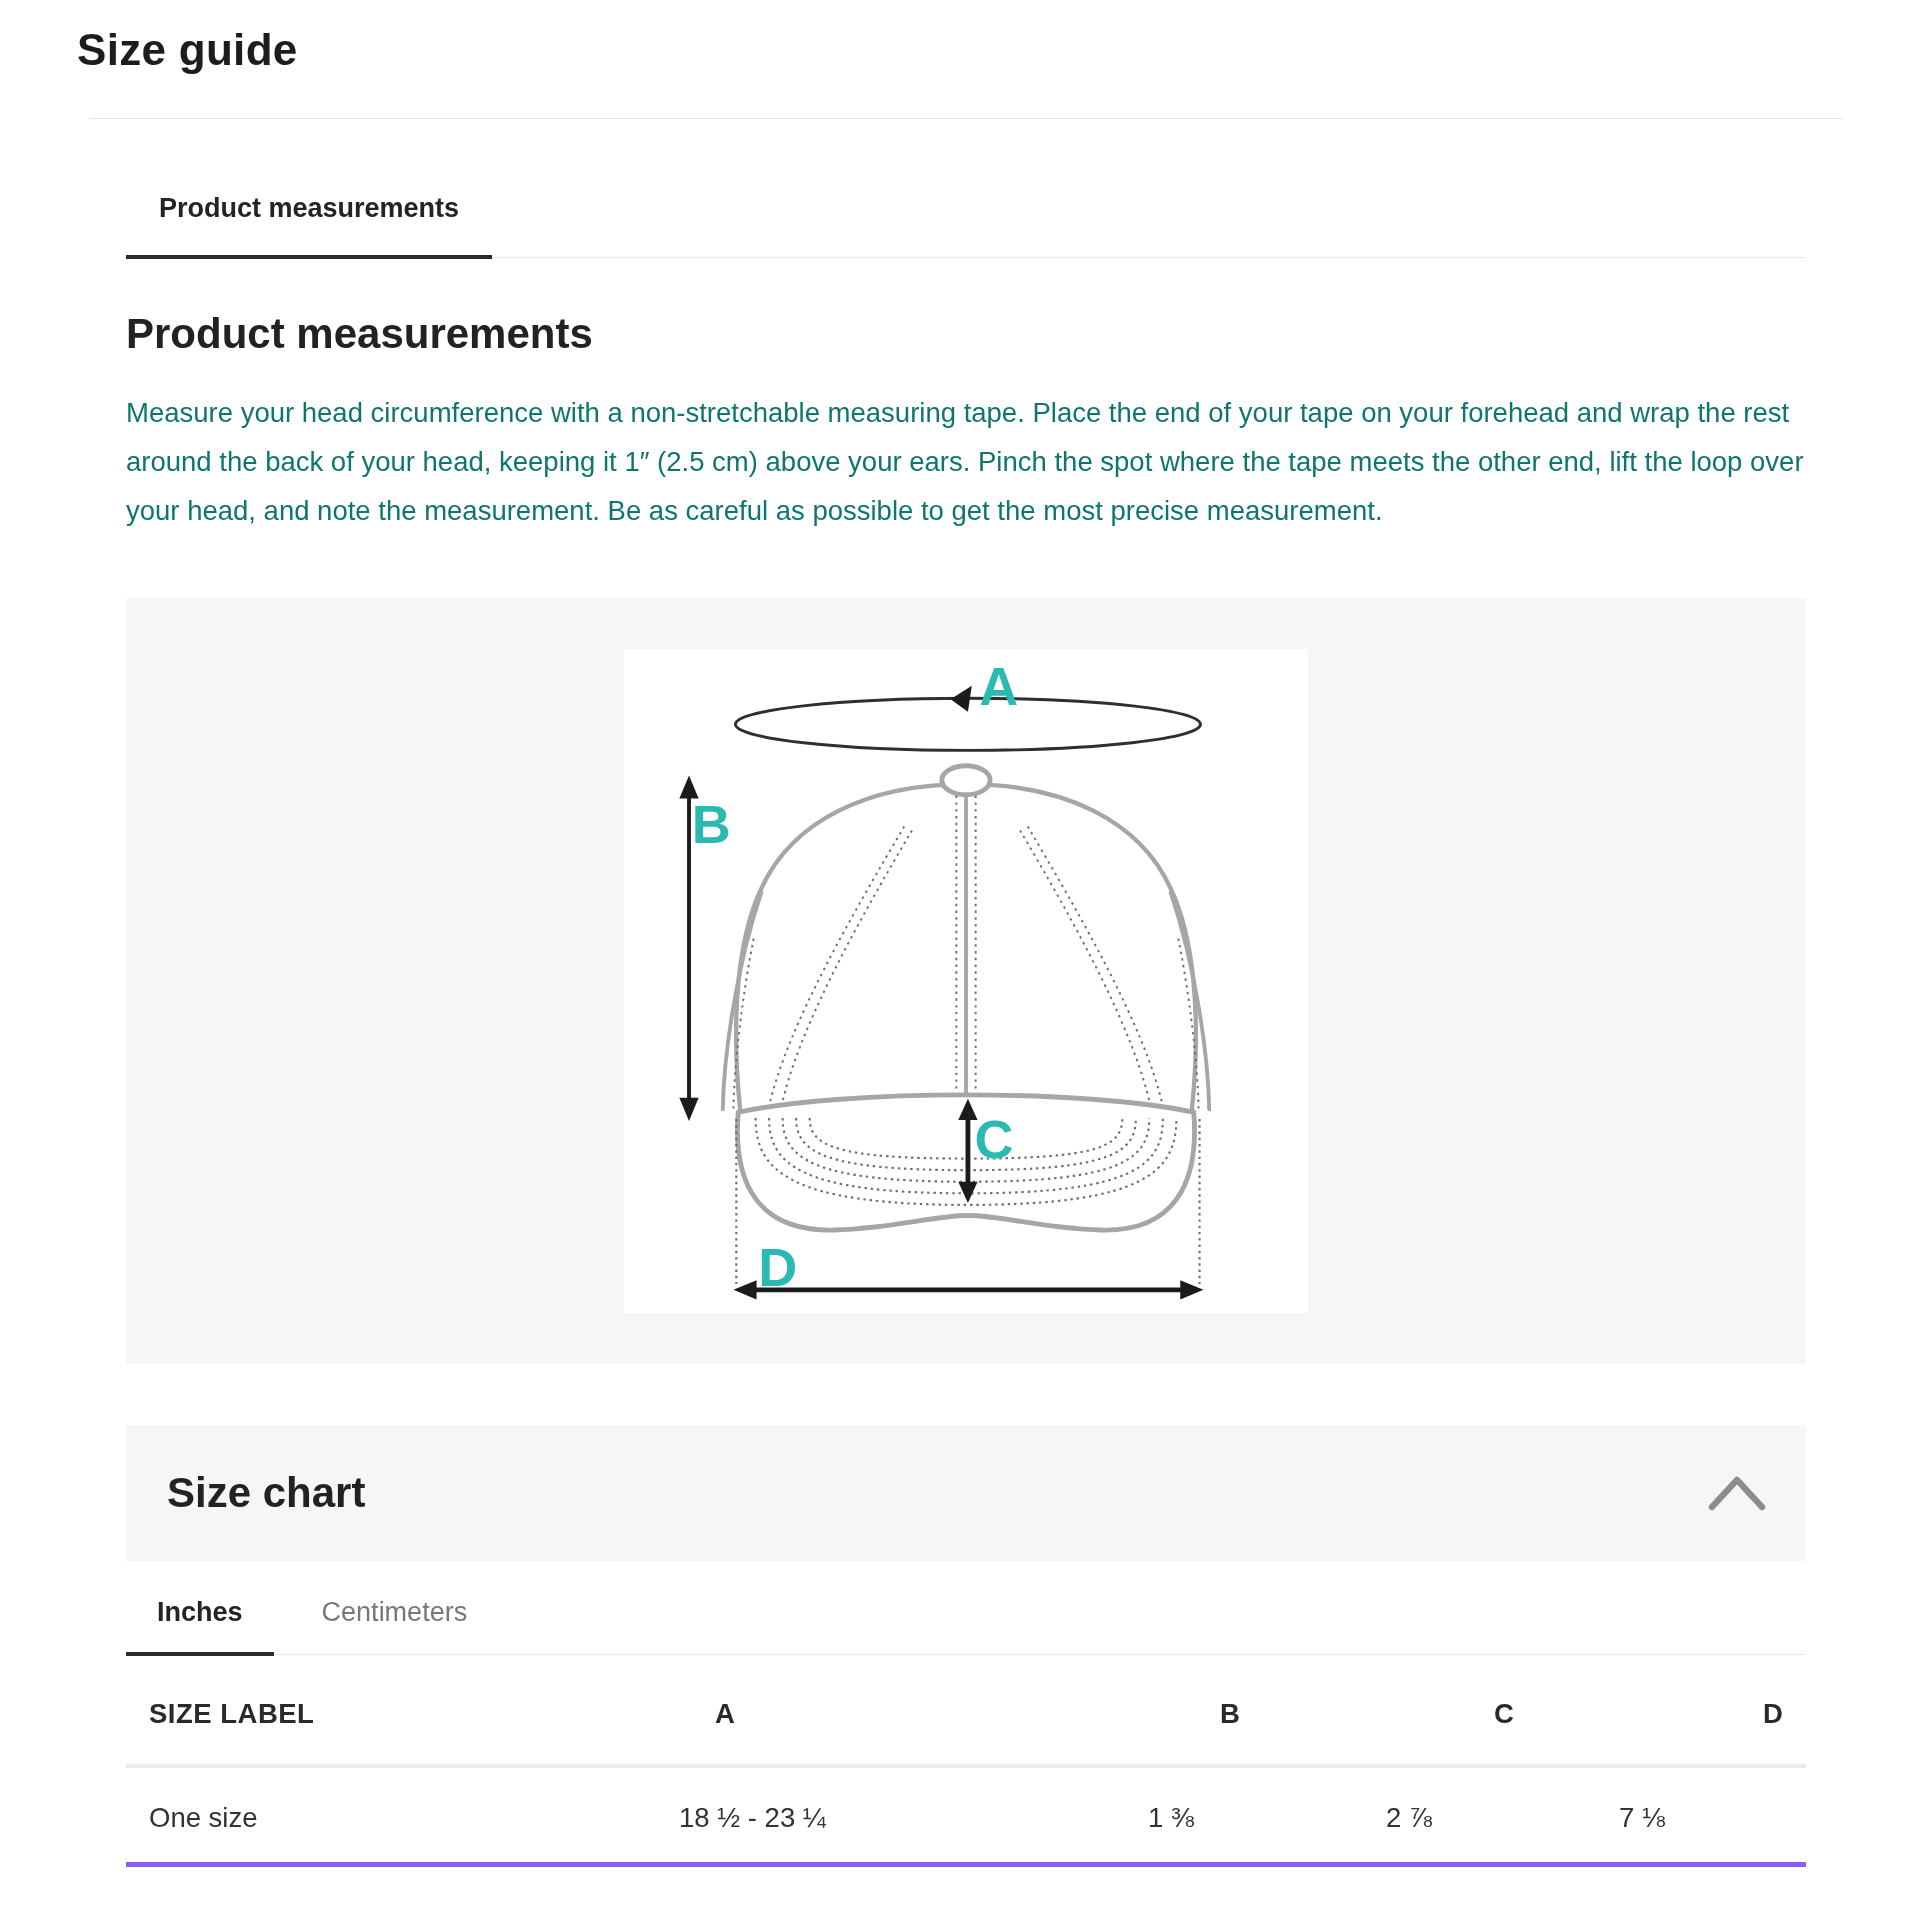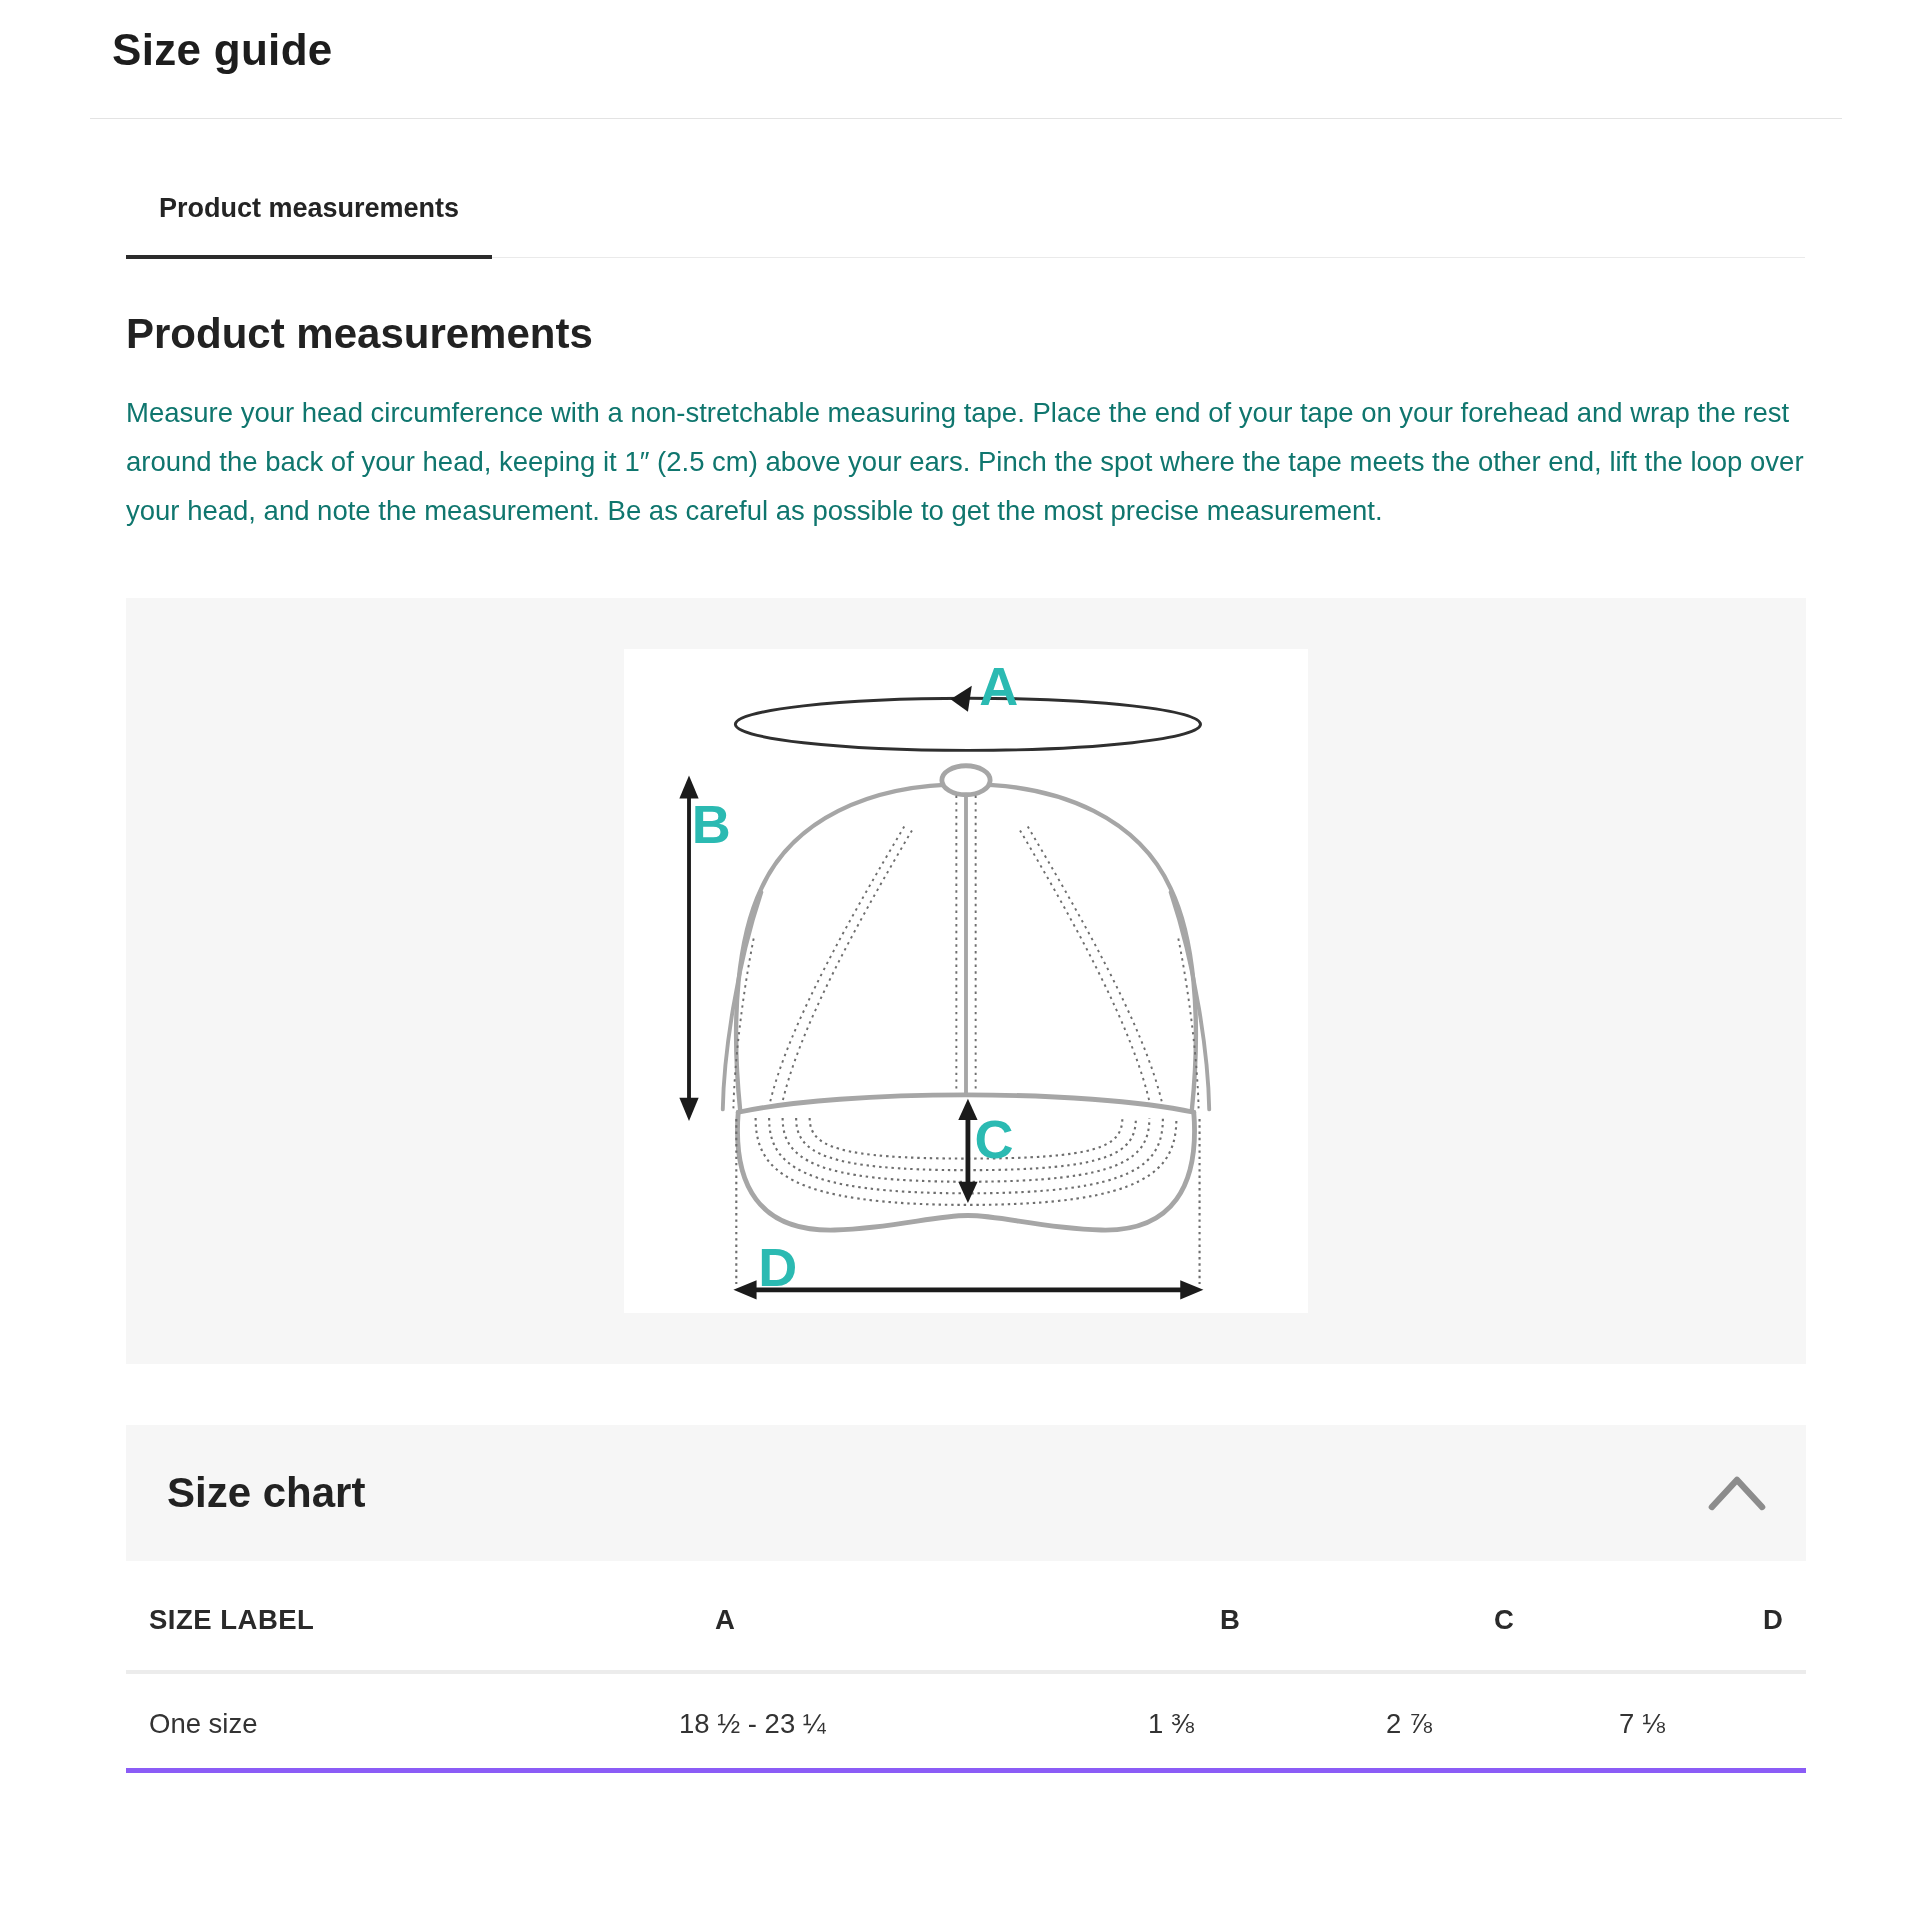--- a/index.html
+++ b/index.html
@@ -2,21 +2,21 @@
 <html><head>
 <meta charset="utf-8">
 <style>
   html,body{margin:0;padding:0;}
   body{
     width:1931px;height:1931px;background:#ffffff;
     font-family:"Liberation Sans", sans-serif;color:#222;
     overflow:hidden;position:relative;
   }
   .page-title{
-    margin:0 0 0 112px;padding-top:26px;font-size:44px;line-height:48px;
+    margin:0 0 0 77px;padding-top:26px;font-size:44px;line-height:48px;
     font-weight:700;color:#1d1d1d;letter-spacing:0.3px;
   }
   .top-divider{border:none;border-top:1px solid #e3e3e3;margin:44px 89px 0 90px;}
   
   .tabbar{margin:62px 126px 0 126px;position:relative;}
   .tabbar::after{content:"";position:absolute;left:0;right:0;bottom:0;height:1px;background:#eaeaea;}
   .tab{display:inline-block;position:relative;padding:11.6px 33px 34px 33px;
     font-size:27px;font-weight:700;color:#242424;cursor:pointer;}
   .tab.active::after{content:"";position:absolute;left:0;right:0;bottom:-1.9px;height:4.8px;background:#2b2b2b;z-index:2;}
   .section-heading{margin:53px 126px 0 126px;font-size:42px;line-height:46px;font-weight:700;color:#222;}
@@ -132,20 +132,24 @@
 
   <section class="size-chart-band">
     <h3 class="size-chart-title">Size chart</h3>
     <button class="collapse-btn">
       <svg width="60" height="39" viewBox="0 0 62 40">
         <polyline points="5,35 31,7 57,35" fill="none" stroke="#8c8c8c" stroke-width="6.5" stroke-linecap="round" stroke-linejoin="round"></polyline>
       </svg>
     </button>
   </section>
 
+  <nav class="unit-tabbar">
+    <span class="unit-tab active">Inches</span>
+    <span class="unit-tab secondary">Centimeters</span>
+  </nav>
 
   <section class="size-table">
     <div class="trow thead">
       <span>SIZE LABEL</span>
       <span>A</span>
       <span>B</span>
       <span>C</span>
       <span>D</span>
     </div>
     <div class="trow tdata">

